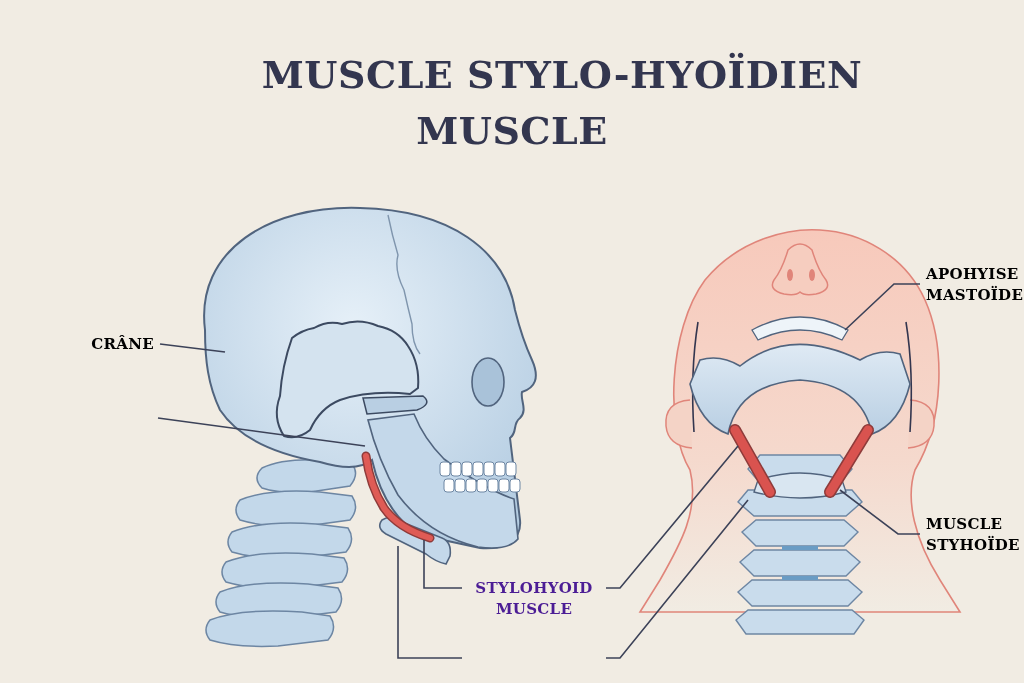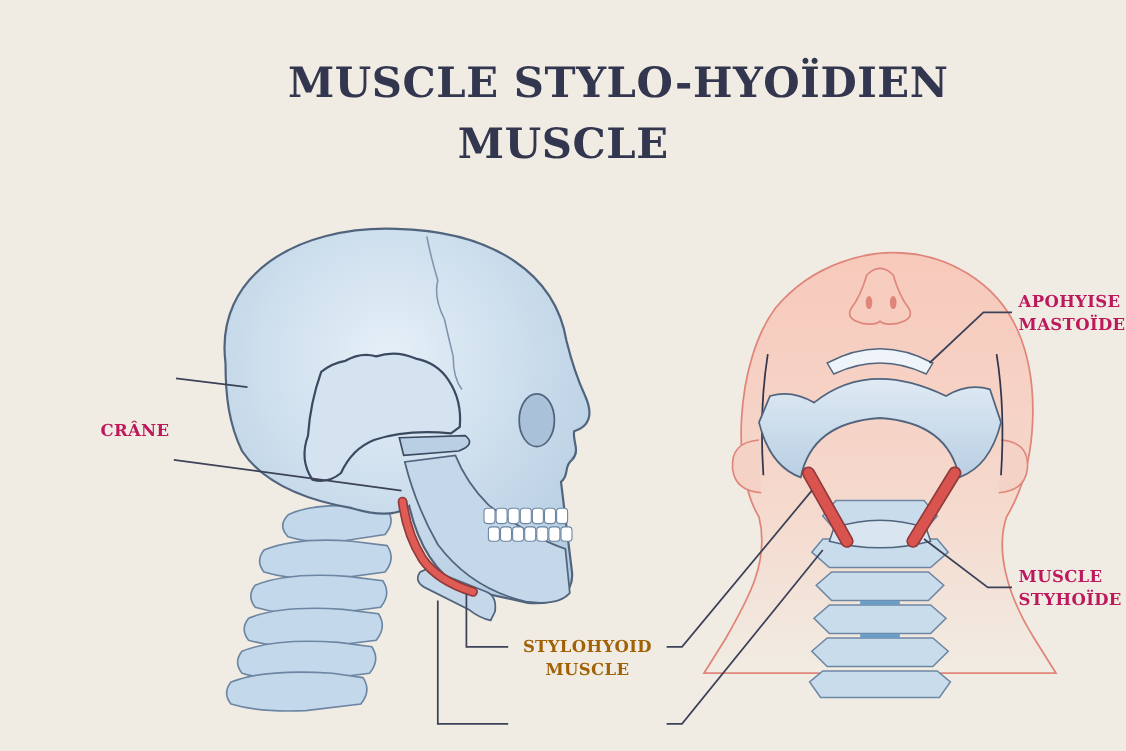--- a/index.html
+++ b/index.html
@@ -11,27 +11,27 @@
   }
   .canvas { position: absolute; left: 0; top: 0; width: 936px; height: 683px; }
   .title {
     position: absolute; left: 0; width: 1024px; text-align: center;
     color: #33364f; font-weight: bold; font-size: 38px; letter-spacing: 0.5px;
     margin: 0;
   }
   .title.l1 { top: 52px; left: 50px; }
   .title.l2 { top: 108px; left: 0px; }
   .label {
-    position: absolute; color: #be185d; font-weight: bold; font-size: 15px;
+    position: absolute; color: #000000; font-weight: bold; font-size: 15px;
     line-height: 21px; letter-spacing: 0.3px;
   }
-  .label.right { text-align: right; margin-top: 47px; }
+  .label.right { text-align: right; }
   .label.left { text-align: left; }
   .label.center { text-align: center; }
-  .label.red { color: #a16207; }
+  .label.red { color: #4c1d95; }
   svg { position: absolute; left: 0; top: 0; }
 </style>
 </head>
 <body>
 
 <div class="canvas">
 
   <svg width="1024" height="683" viewBox="0 0 1024 683">
     <defs>
       <radialGradient id="skullGrad" cx="0.45" cy="0.35" r="0.7">

